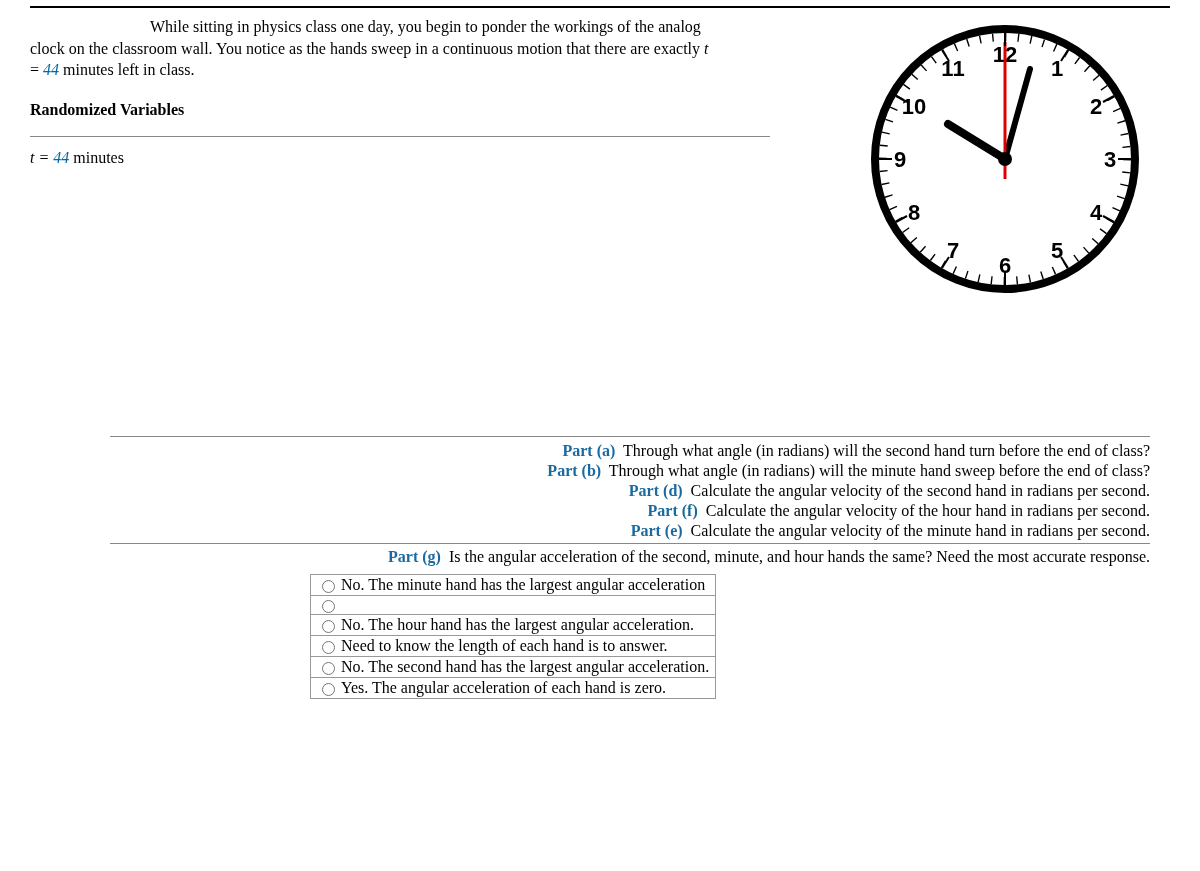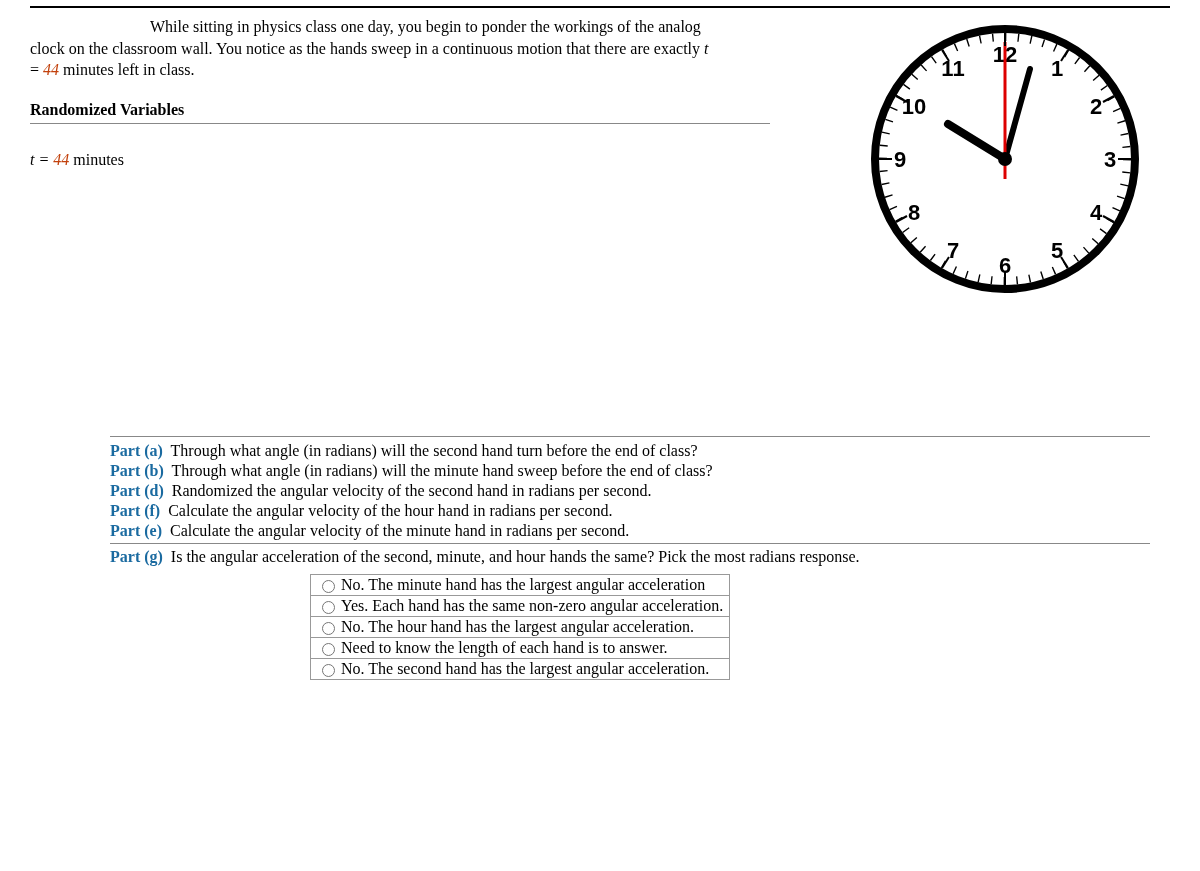--- a/index.html
+++ b/index.html
@@ -23,41 +23,42 @@
     line-height: 1.35;
   }
   .problem-text .intro {
     text-indent: 120px;
   }
   .rv-heading {
     font-weight: bold;
     margin-top: 18px;
     border-bottom: 1px solid #888;
     width: 740px;
-    padding-bottom: 3px;
+    padding-bottom: 16px;
   }
   .rv-value {
-    margin-top: 25px;
+    margin-top: 10px;
     font-style: italic;
   }
-  .red { color: #c2410c; font-style: italic; }
+  .red { color: #0369a1; font-style: italic; }
   .clock-wrap {
     position: absolute;
     top: 16px;
     right: 30px;
   }
   .parts-wrap {
     margin-left: 80px;
     margin-top: 140px;
     width: 1040px;
     border-top: 1px solid #888;
     padding-top: 4px;
   }
   .part-line {
     padding: 1px 0;
+    text-align: right;
   }
   .part-label {
     color: #1a6aa0;
     font-weight: bold;
     padding-right: 4px;
   }
   .divider {
     border-bottom: 1px solid #888;
     margin: 2px 0 3px 0;
   }
@@ -149,51 +150,54 @@
   <div class="part-line">
     <span class="part-label">Part (a)</span>
     <span>Through what angle (in radians) will the second hand turn before the end of class?</span>
   </div>
   <div class="part-line">
     <span class="part-label">Part (b)</span>
     <span>Through what angle (in radians) will the minute hand sweep before the end of class?</span>
   </div>
   <div class="part-line">
     <span class="part-label">Part (d)</span>
-    <span>Randomized the angular velocity of the second hand in radians per second.</span>
+    <span>Calculate the angular velocity of the second hand in radians per second.</span>
   </div>
   <div class="part-line">
     <span class="part-label">Part (f)</span>
     <span>Calculate the angular velocity of the hour hand in radians per second.</span>
   </div>
   <div class="part-line">
     <span class="part-label">Part (e)</span>
     <span>Calculate the angular velocity of the minute hand in radians per second.</span>
   </div>
   <div class="divider"></div>
   <div class="part-line">
     <span class="part-label">Part (g)</span>
-    <span>Is the angular acceleration of the second, minute, and hour hands the same? Pick the most radians response.</span>
+    <span>Is the angular acceleration of the second, minute, and hour hands the same? Need the most accurate response.</span>
   </div>
 
   <div class="options-wrap">
     <label class="opt-row">
       <input type="radio" name="g" style="">
       <span>No. The minute hand has the largest angular acceleration</span>
     </label>
     <label class="opt-row">
       <input type="radio" name="g" style="">
-      <span>Yes. Each hand has the same non-zero angular acceleration.</span>
     </label>
     <label class="opt-row">
       <input type="radio" name="g" style="">
       <span>No. The hour hand has the largest angular acceleration.</span>
     </label>
     <label class="opt-row">
       <input type="radio" name="g" style="">
       <span>Need to know the length of each hand is to answer.</span>
     </label>
     <label class="opt-row">
       <input type="radio" name="g" style="">
       <span>No. The second hand has the largest angular acceleration.</span>
     </label>
+    <label class="opt-row">
+      <input type="radio" name="g" style="">
+      <span>Yes. The angular acceleration of each hand is zero.</span>
+    </label>
   </div>
 </div>
 
 </body></html>

